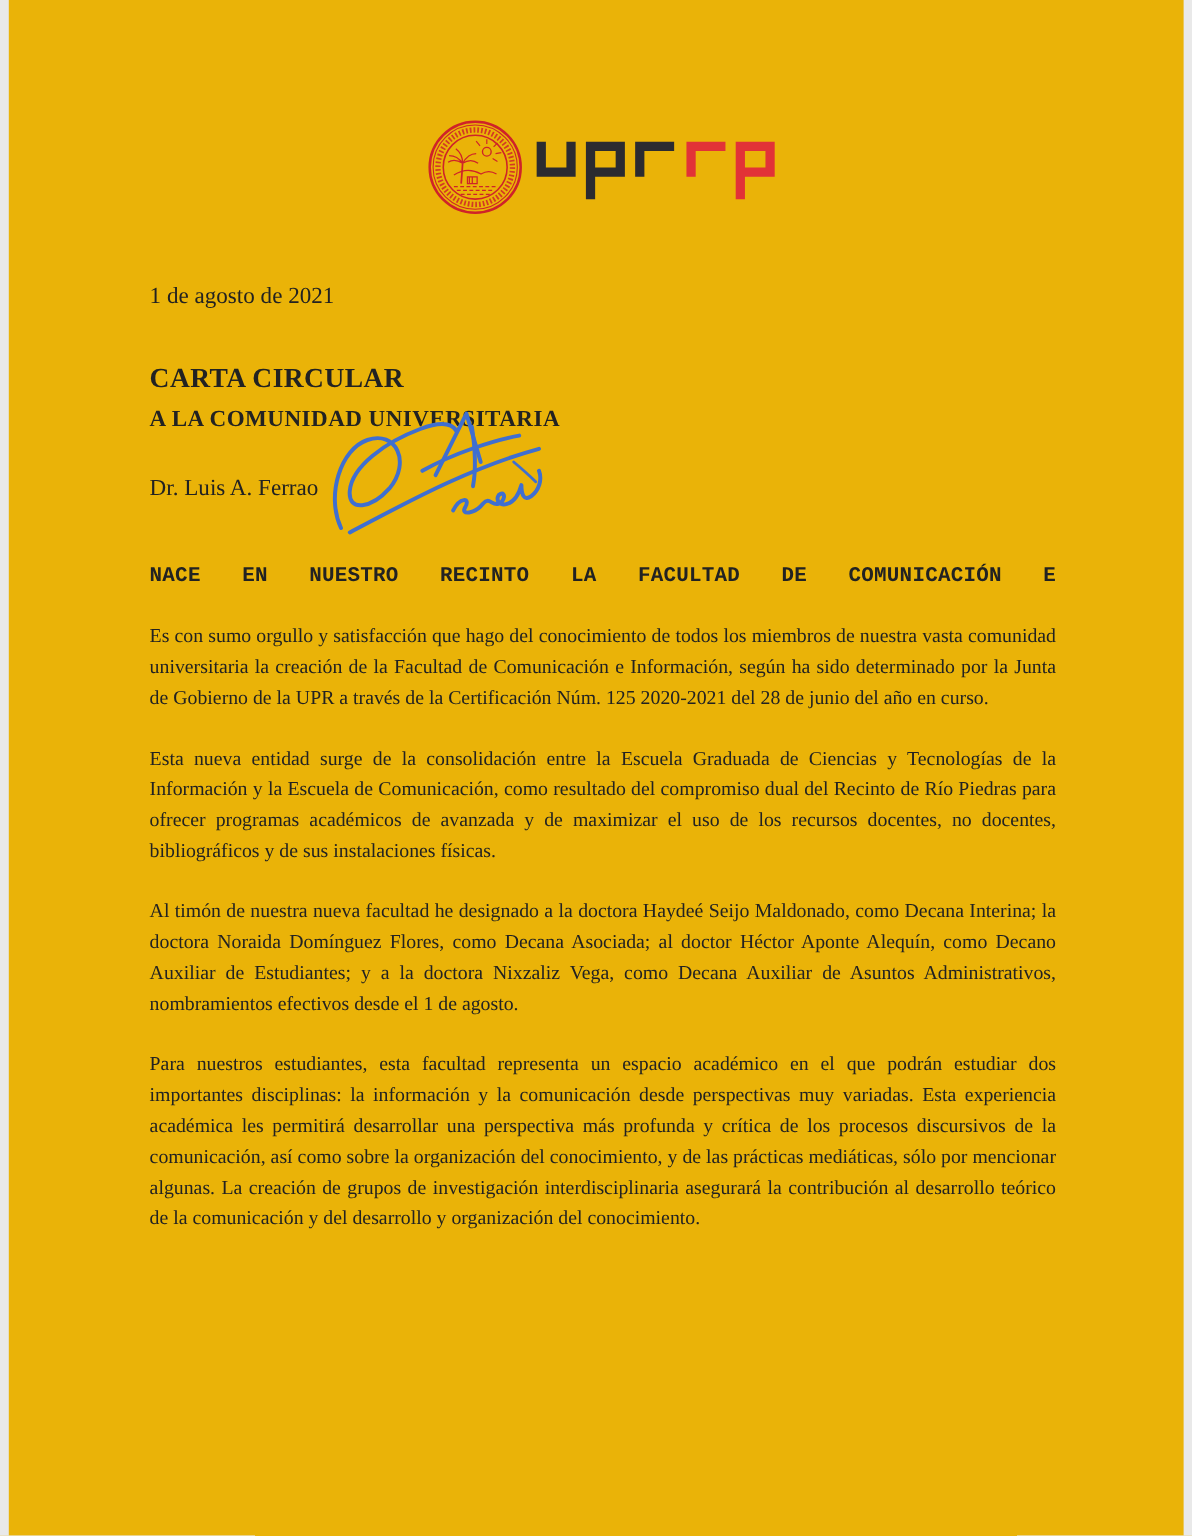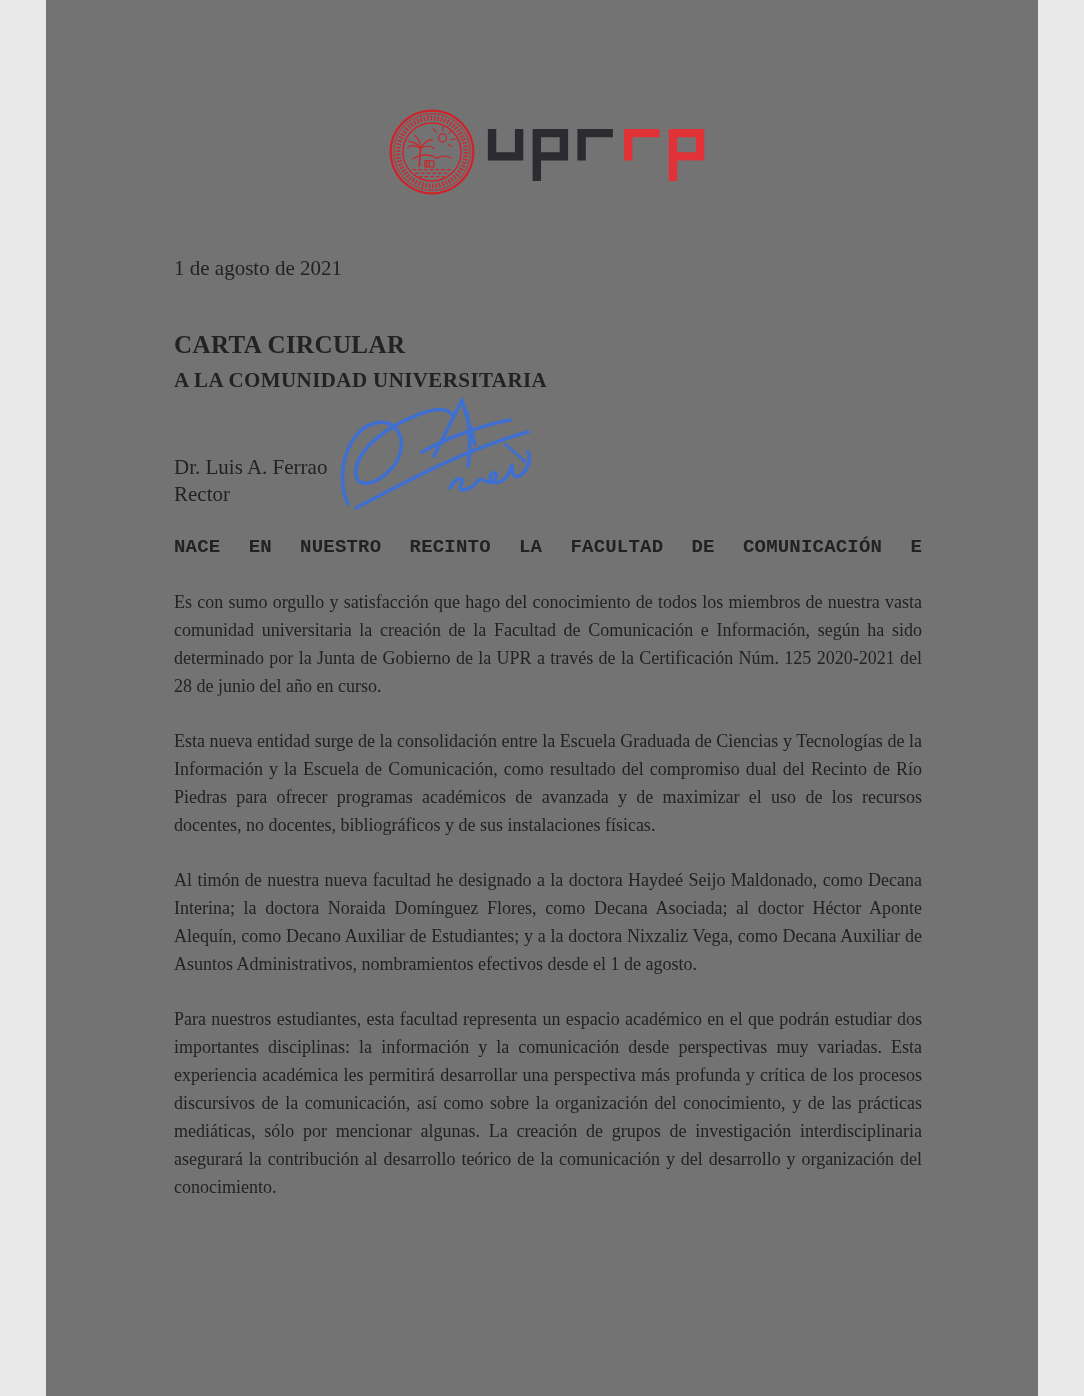--- a/index.html
+++ b/index.html
@@ -1,22 +1,22 @@
 <!DOCTYPE html>
 <html lang="es"><head>
 <meta charset="utf-8">
 <style>
   * { margin: 0; padding: 0; box-sizing: border-box; }
   html, body { background: #e9e9e9; }
   .page {
     position: relative;
-    width: 992px;
+    width: 1068px;
     height: 1396px;
     margin: 0 auto;
-    background: #737373;
+    background: #eab308;
     font-family: "Liberation Serif", "DejaVu Serif", serif;
     color: #222222;
     overflow: hidden;
   }
   .content {
     padding: 112px 116px 0 128px;
   }
   
   .logo-block {
     display: flex;
@@ -43,21 +43,21 @@
   }
   .recipient-line {
     margin-top: 7px;
     font-size: 21px;
     font-weight: bold;
     letter-spacing: 0.4px;
     line-height: 28px;
   }
   .sender-block {
     position: relative;
-    margin-top: 60px;
+    margin-top: 36px;
     font-size: 21px;
     line-height: 27px;
     height: 56px;
   }
   .signature {
     position: absolute;
     left: 158px;
     top: -62px;
     width: 210px;
     height: 128px;
@@ -124,21 +124,20 @@
     </div>
 
     <div class="date-line">1 de agosto de 2021</div>
 
     <div class="subject-label">CARTA CIRCULAR</div>
 
     <div class="recipient-line">A LA COMUNIDAD UNIVERSITARIA</div>
 
     <div class="sender-block">
       <div>Dr. Luis A. Ferrao</div>
-      <div>Rector</div>
       <svg class="signature" viewBox="0 0 210 128" aria-hidden="true">
         <g fill="none" stroke="#3f6fd0" stroke-width="3.6" stroke-linecap="round" stroke-linejoin="round">
           <path d="M16,112 C2,82 16,40 40,32 C66,23 80,52 60,76 C44,94 22,98 24,78 C26,56 56,34 88,22 C104,16 116,15 121,24"></path>
           <path d="M24,116 C70,92 130,58 196,40"></path>
           <path d="M102,64 L130,8 L143,52"></path>
           <path d="M90,60 C118,44 156,32 178,28"></path>
           <path d="M135,20 C138,40 139,58 136,74"></path>
           <path d="M118,96 C124,84 134,84 129,93 C124,101 138,99 145,90 C151,83 153,92 159,90 C165,88 166,79 161,81 C156,83 158,93 167,90 C174,88 178,80 180,73 C180,81 182,88 189,83 C196,78 199,68 196,60"></path>
           <path d="M173,52 C179,57 186,63 193,70" stroke-width="2.6"></path>
         </g>

